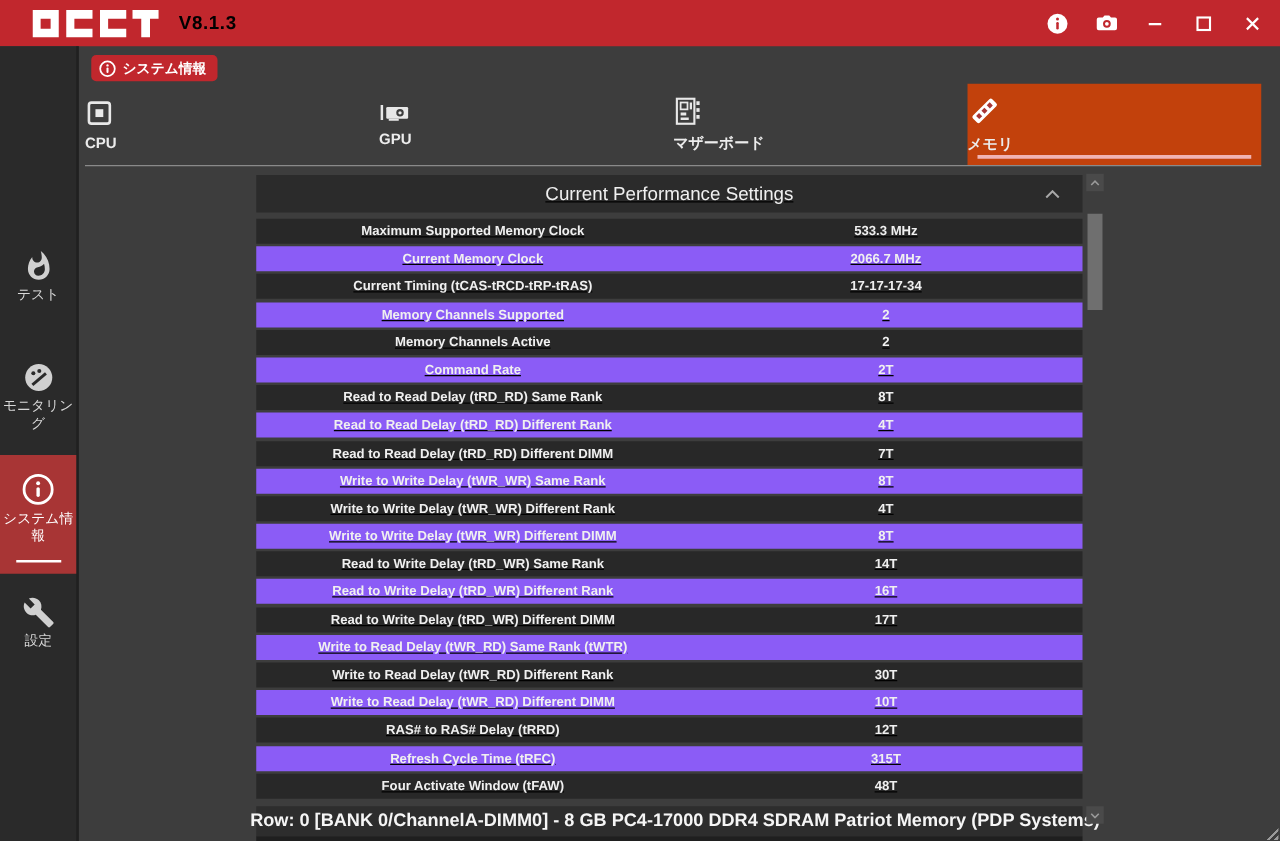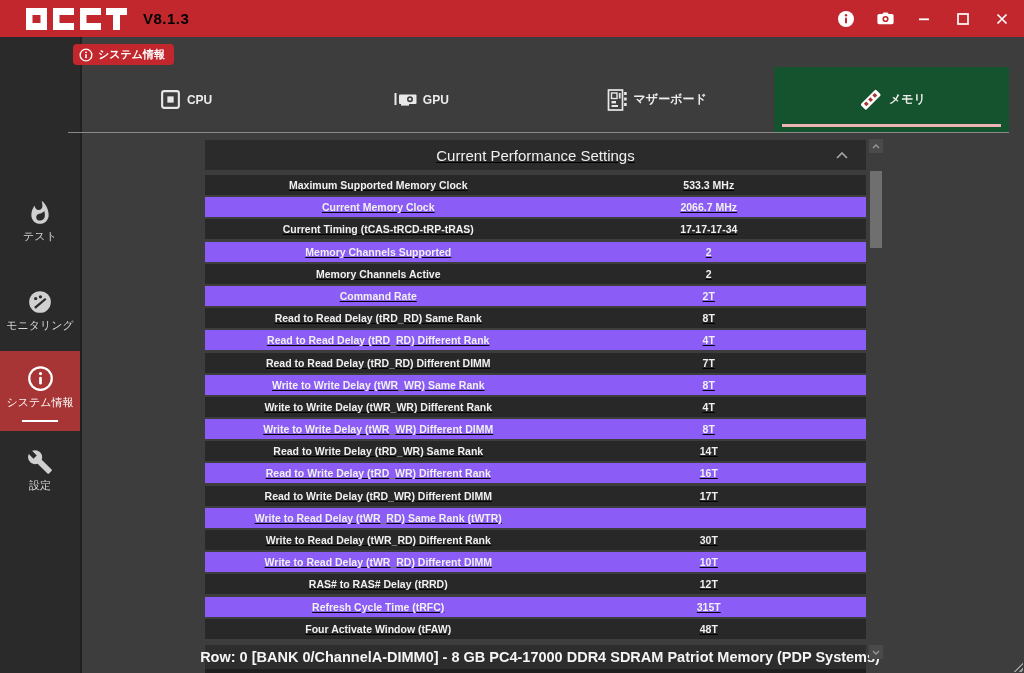--- a/index.html
+++ b/index.html
@@ -16,21 +16,21 @@
     position:absolute; left:0; top:0; width:1024px; height:37px;
     background:#c1272d; display:flex; align-items:center;
   }
   .logo { margin-left:26px; display:flex; align-items:center; }
   .version { color:#000000; font-weight:bold; font-size:15px; margin-left:16px; letter-spacing:.5px; }
   .tb-buttons { margin-left:auto; display:flex; align-items:center; gap:15px; padding-right:10px; }
   .tb-btn { width:24px; height:24px; display:flex; align-items:center; justify-content:center; cursor:pointer; }
 
   
   .sidebar {
-    position:absolute; left:0; top:37px; width:82px; height:636px;
+    position:absolute; left:0; top:37px; width:63px; height:636px;
     background:#2a2a2a; border-right:2px solid #202020;
     display:flex; flex-direction:column; align-items:center;
   }
   .side-item {
     width:100%; display:flex; flex-direction:column; align-items:center;
     color:#d8d8d8; font-size:11px; text-align:center; cursor:pointer;
   }
   .side-item .side-label { margin-top:4px; line-height:1.25; }
   .si-test    { margin-top:163px; }
   .si-mon     { margin-top:45px; }
@@ -45,24 +45,24 @@
     display:flex; align-items:center; gap:5px; padding:0 9px 0 6px;
     font-size:11px; font-weight:bold;
   }
 
   
   .tabstrip {
     position:absolute; left:68px; top:67px; width:941px; height:66px;
     display:flex; border-bottom:1px solid #8a8a8a;
   }
   .tab {
-    flex:1; display:flex; flex-direction:row; align-items:center; justify-content:center;
+    flex:1; display:flex; flex-direction:column; align-items:flex-start; justify-content:center;
     gap:5px; color:#ececec; font-size:12px; font-weight:bold; position:relative; cursor:pointer;
   }
-  .tab.selected { background:#14532d; }
+  .tab.selected { background:#c2410c; }
   .tab .tab-underline { display:none; }
   .tab.selected .tab-underline {
     display:block; position:absolute; bottom:5px; left:8px; right:8px; height:3px; background:#f0b3b3;
   }
 
   
   .table { position:absolute; left:205px; top:140px; width:661px;text-decoration:underline; }
   .thead {
     height:30px; background:#2b2b2b; margin-bottom:5px; position:relative;
     display:flex; align-items:center; justify-content:center;

